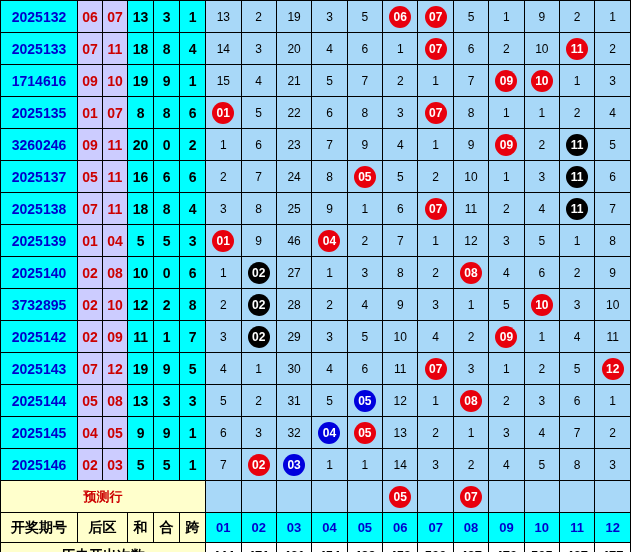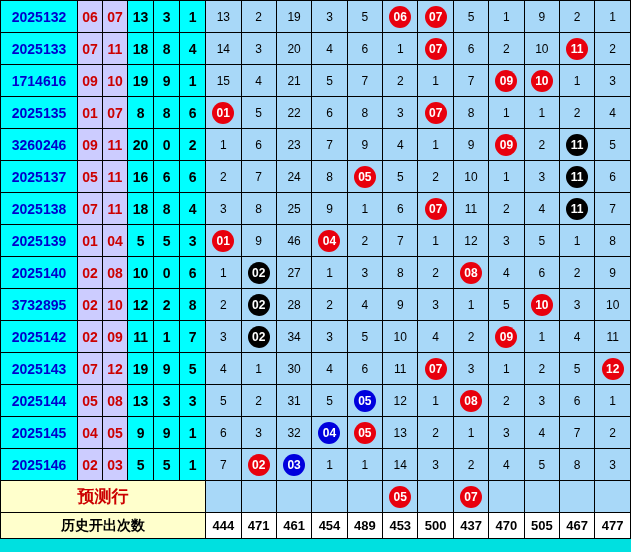--- a/index.html
+++ b/index.html
@@ -9,21 +9,21 @@
   td{border:1px solid #000;font-size:13px;text-align:center;vertical-align:middle;padding:0;}
   .issue{background:#00ffff;color:#0000cc;font-weight:bold;font-size:14px;width:74px;}
   .back{background:#ccccff;color:#cc0000;font-weight:bold;font-size:14px;width:24px;}
   .agg{background:#00ffff;color:#000;font-weight:bold;font-size:14px;width:24px;}
   .cell{background:#a8d8f8;color:#000;font-size:12px;}
   .row{height:32px;}
   .ball{display:inline-block;width:22px;height:22px;line-height:22px;border-radius:50%;font-size:12px;font-weight:bold;text-align:center;}
   .ball.red{background:#e8000d;color:#fff;}
   .ball.blue{background:#0000dd;color:#fff;}
   .ball.black{background:#000;color:#fff;}
-  .pred-label{background:#ffffcc;color:#cc0000;font-weight:bold;font-size:17px;}
+  .pred-label{background:#ffffcc;color:#cc0000;font-weight:bold;font-size:13px;}
   .hdr{background:#ffffcc;color:#000;font-weight:bold;font-size:14px;}
   .hdrnum{background:#00ffff;color:#0000cc;font-weight:bold;font-size:13px;}
   .statlbl{background:#ffffcc;color:#000;font-weight:bold;font-size:14px;}
   .statval{background:#ffffff;color:#000;font-weight:bold;font-size:13px;}
 </style>
 </head>
 <body>
 
 <div id="wrap">
 <table>
@@ -250,21 +250,21 @@
         </tr>
         <tr class="row">
           <td class="issue">2025142</td>
           <td class="back">02</td>
           <td class="back">09</td>
           <td class="agg">11</td>
           <td class="agg">1</td>
           <td class="agg">7</td>
           <td class="cell"><span>3</span></td>
           <td class="cell"><span class="ball black">02</span></td>
-          <td class="cell"><span>34</span></td>
+          <td class="cell"><span>29</span></td>
           <td class="cell"><span>3</span></td>
           <td class="cell"><span>5</span></td>
           <td class="cell"><span>10</span></td>
           <td class="cell"><span>4</span></td>
           <td class="cell"><span>2</span></td>
           <td class="cell"><span class="ball red">09</span></td>
           <td class="cell"><span>1</span></td>
           <td class="cell"><span>4</span></td>
           <td class="cell"><span>11</span></td>
         </tr>
@@ -355,20 +355,39 @@
           <td class="cell"></td>
           <td class="cell"></td>
           <td class="cell"></td>
           <td class="cell"><span class="ball red">05</span></td>
           <td class="cell"></td>
           <td class="cell"><span class="ball red">07</span></td>
           <td class="cell"></td>
           <td class="cell"></td>
           <td class="cell"></td>
           <td class="cell"></td>
+        </tr>
+        <tr style="height:30px">
+          <td class="hdr">开奖期号</td>
+          <td class="hdr" colspan="2">后区</td>
+          <td class="hdr">和</td>
+          <td class="hdr">合</td>
+          <td class="hdr">跨</td>
+          <td class="hdrnum">01</td>
+          <td class="hdrnum">02</td>
+          <td class="hdrnum">03</td>
+          <td class="hdrnum">04</td>
+          <td class="hdrnum">05</td>
+          <td class="hdrnum">06</td>
+          <td class="hdrnum">07</td>
+          <td class="hdrnum">08</td>
+          <td class="hdrnum">09</td>
+          <td class="hdrnum">10</td>
+          <td class="hdrnum">11</td>
+          <td class="hdrnum">12</td>
         </tr>
         <tr style="height:26px">
           <td class="statlbl" colspan="6">历史开出次数</td>
           <td class="statval">444</td>
           <td class="statval">471</td>
           <td class="statval">461</td>
           <td class="statval">454</td>
           <td class="statval">489</td>
           <td class="statval">453</td>
           <td class="statval">500</td>

